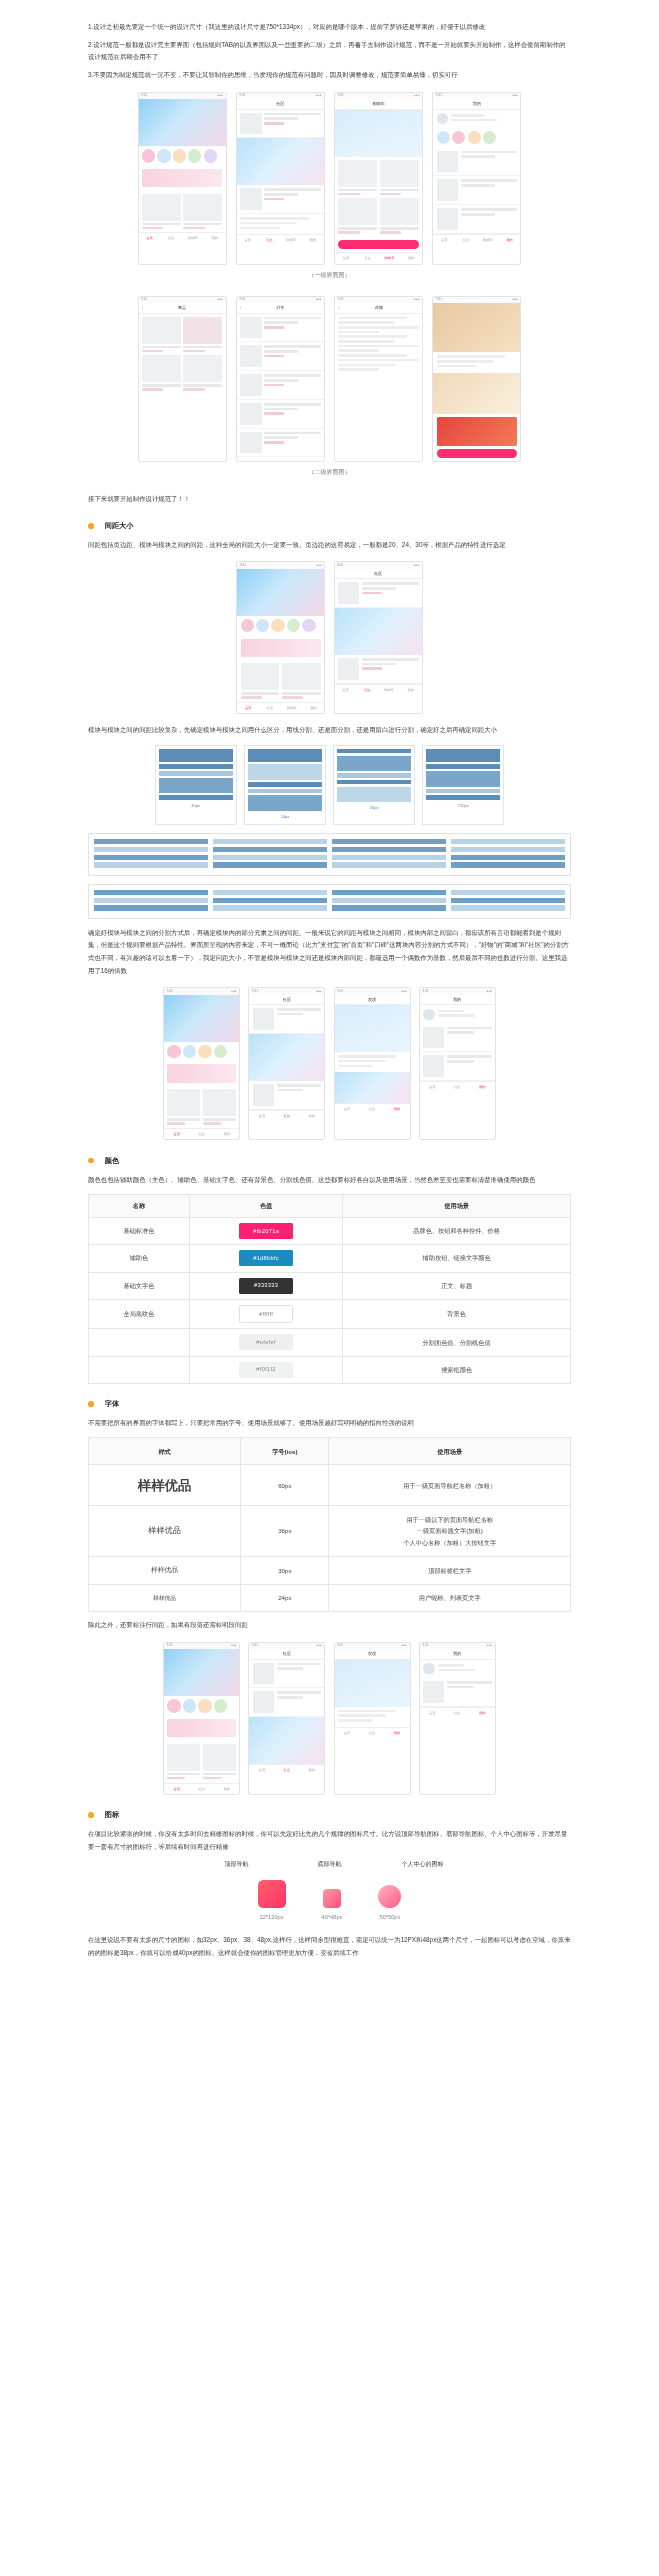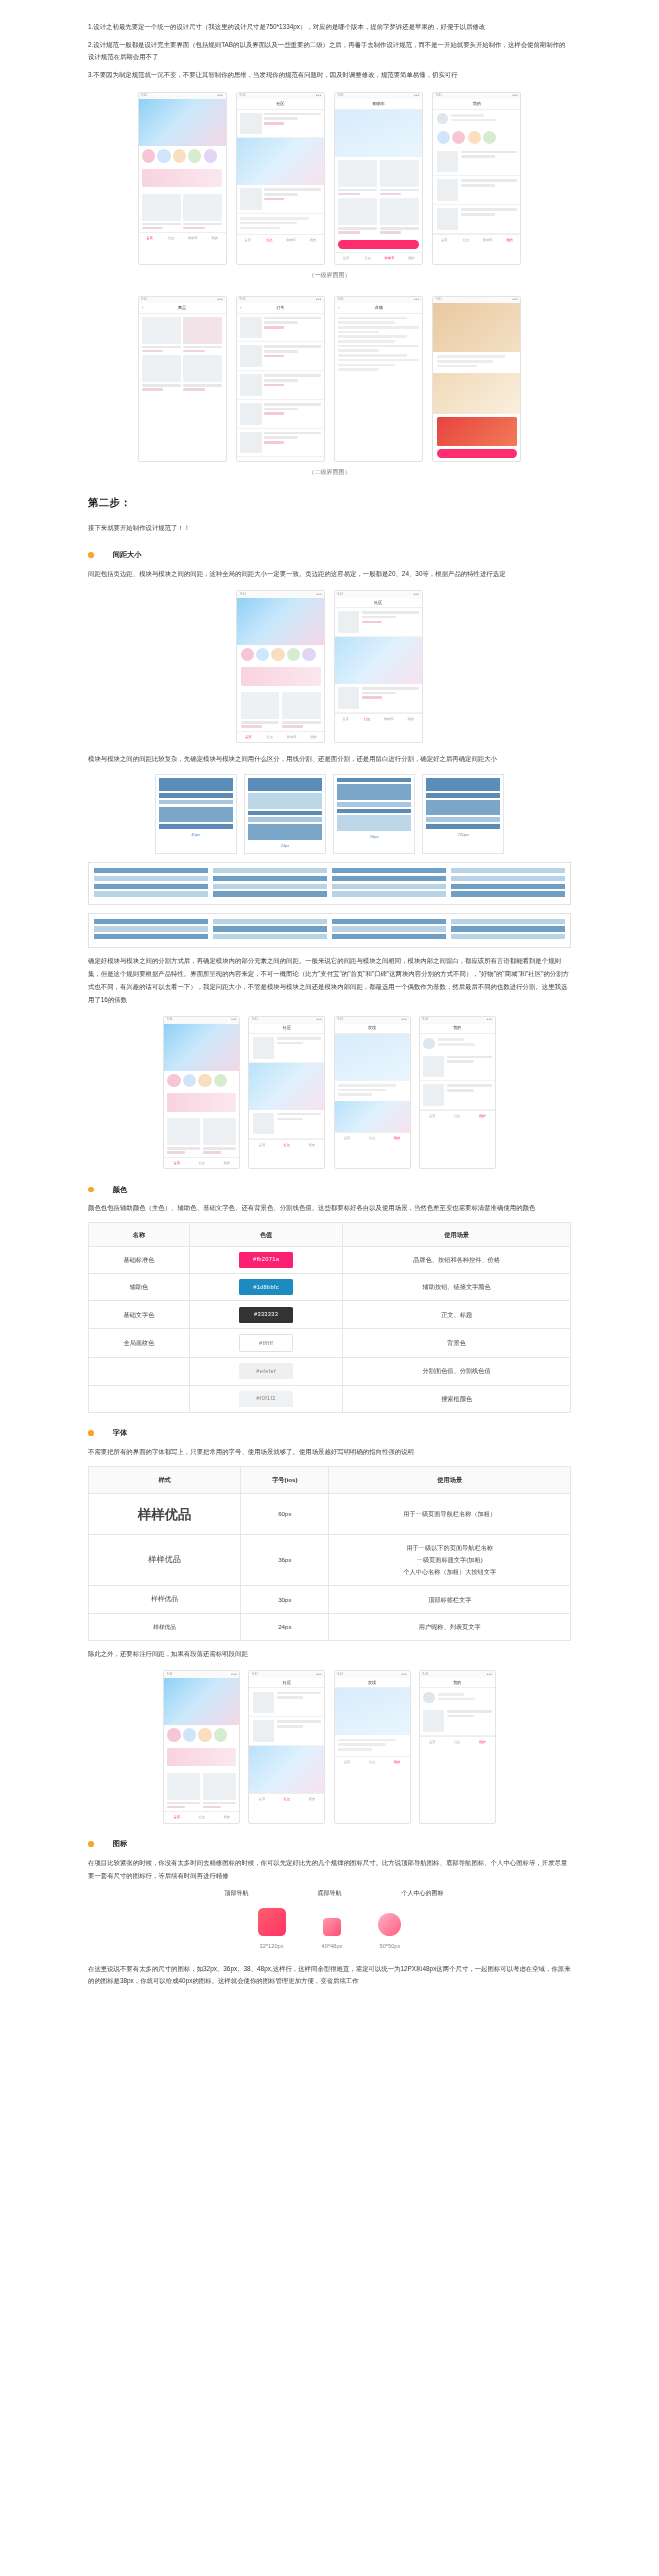--- a/index.html
+++ b/index.html
@@ -17,21 +17,21 @@
   h1.step {
     font-size:10.3px;
     font-weight:bold;
     color:#1a1a1a;
     margin:9.3px 0 9.3px 0;
     letter-spacing:0.5px;
   }
   p.para { margin:0 0 5.2px 0; font-size:6.4px; color:#3a3a3a; line-height:2.0; }
 
   
-  .bullet-head { display:flex; align-items:center; gap:19px; margin:13.4px 0 6.2px 0; }
+  .bullet-head { display:flex; align-items:center; gap:11px; margin:13.4px 0 6.2px 0; }
   .bullet-dot { width:5.7px; height:5.7px; border-radius:50%; background:#f7a42b; flex:0 0 auto; }
   .bullet-label { font-size:7.2px; font-weight:bold; color:#222; }
   .caption { text-align:center; font-size:6px; color:#777; margin:5.2px 0 14.4px 0; }
 
   
   .phones { display:flex; justify-content:center; gap:9.3px; margin:9.3px 0 2.1px 0; flex-wrap:nowrap; }
   .phone {
     width:89px; background:#ffffff; border:0.5px solid #e3e3e3;
     border-radius:2.1px; overflow:hidden; flex:0 0 auto;
   }
@@ -390,21 +390,20 @@
           <i class="w70"></i>
           <i class="w50"></i>
         </div>
       <div class="ph-food2"></div>
       <div class="ph-red-card"></div>
       <div class="ph-pink-btn"></div>
     </div>
   </div>
   <div class="caption">（二级界面图）</div>
 
-  <h1 class="step">第二步：</h1>
   <p class="para">接下来就要开始制作设计规范了！！</p>
 
   <div class="bullet-head">
     <span class="bullet-dot"></span>
     <span class="bullet-label">间距大小</span>
   </div>
   <p class="para">间距包括页边距、模块与模块之间的间距，这种全局的间距大小一定要一致。页边距的这容易定，一般都是20、24、30等，根据产品的特性进行选定</p>
 
   <div class="mock-center">
     <div class="phone">

